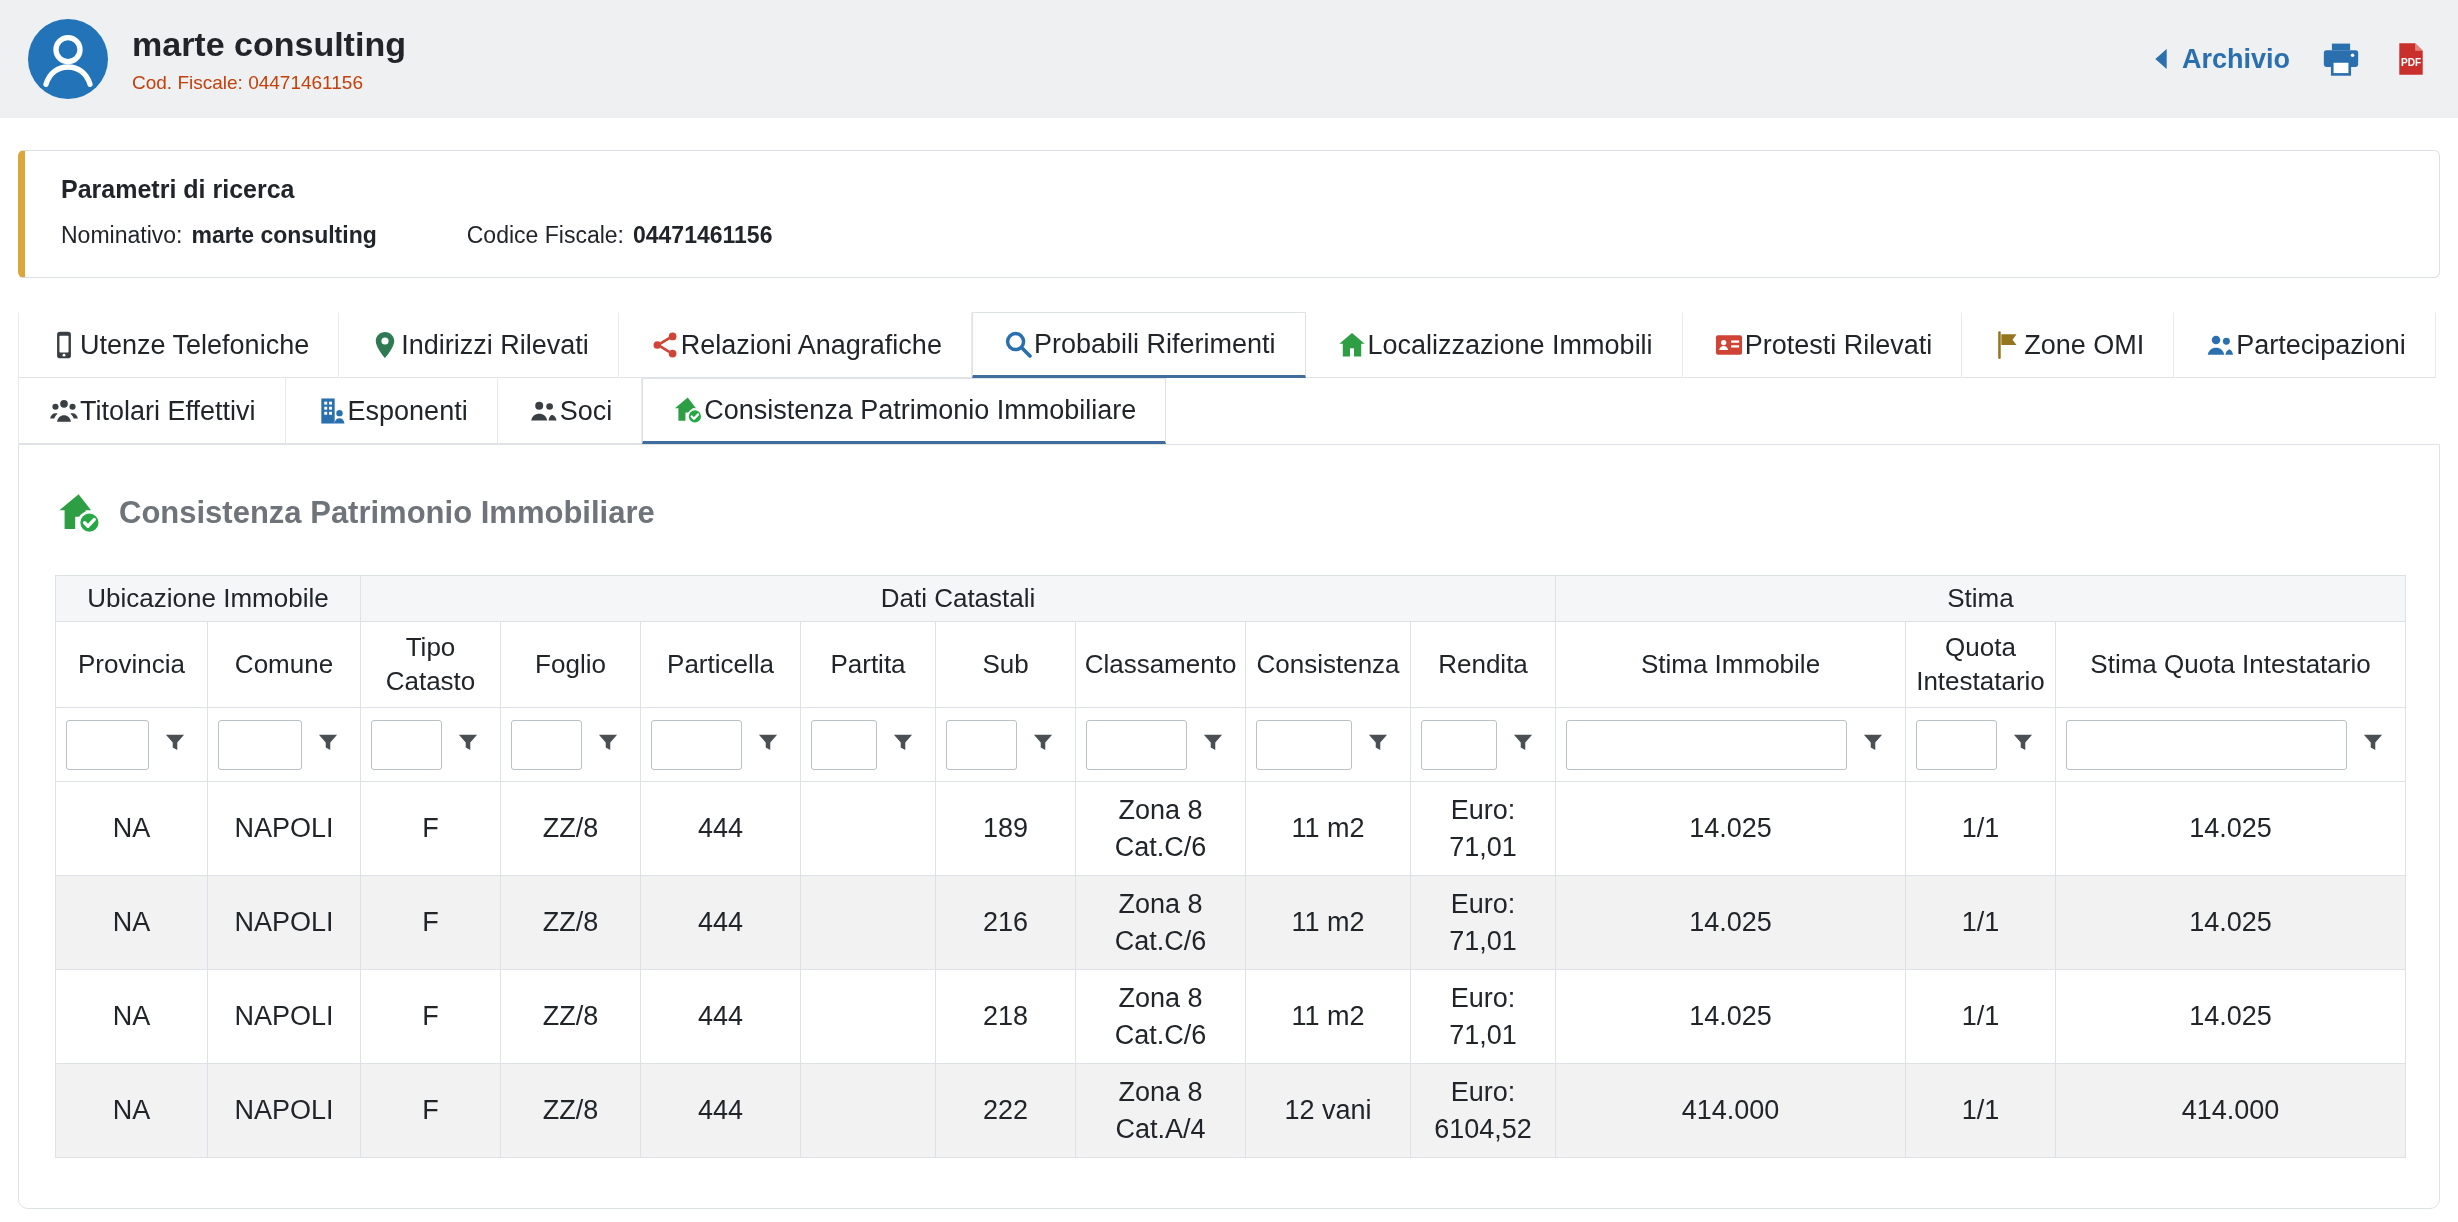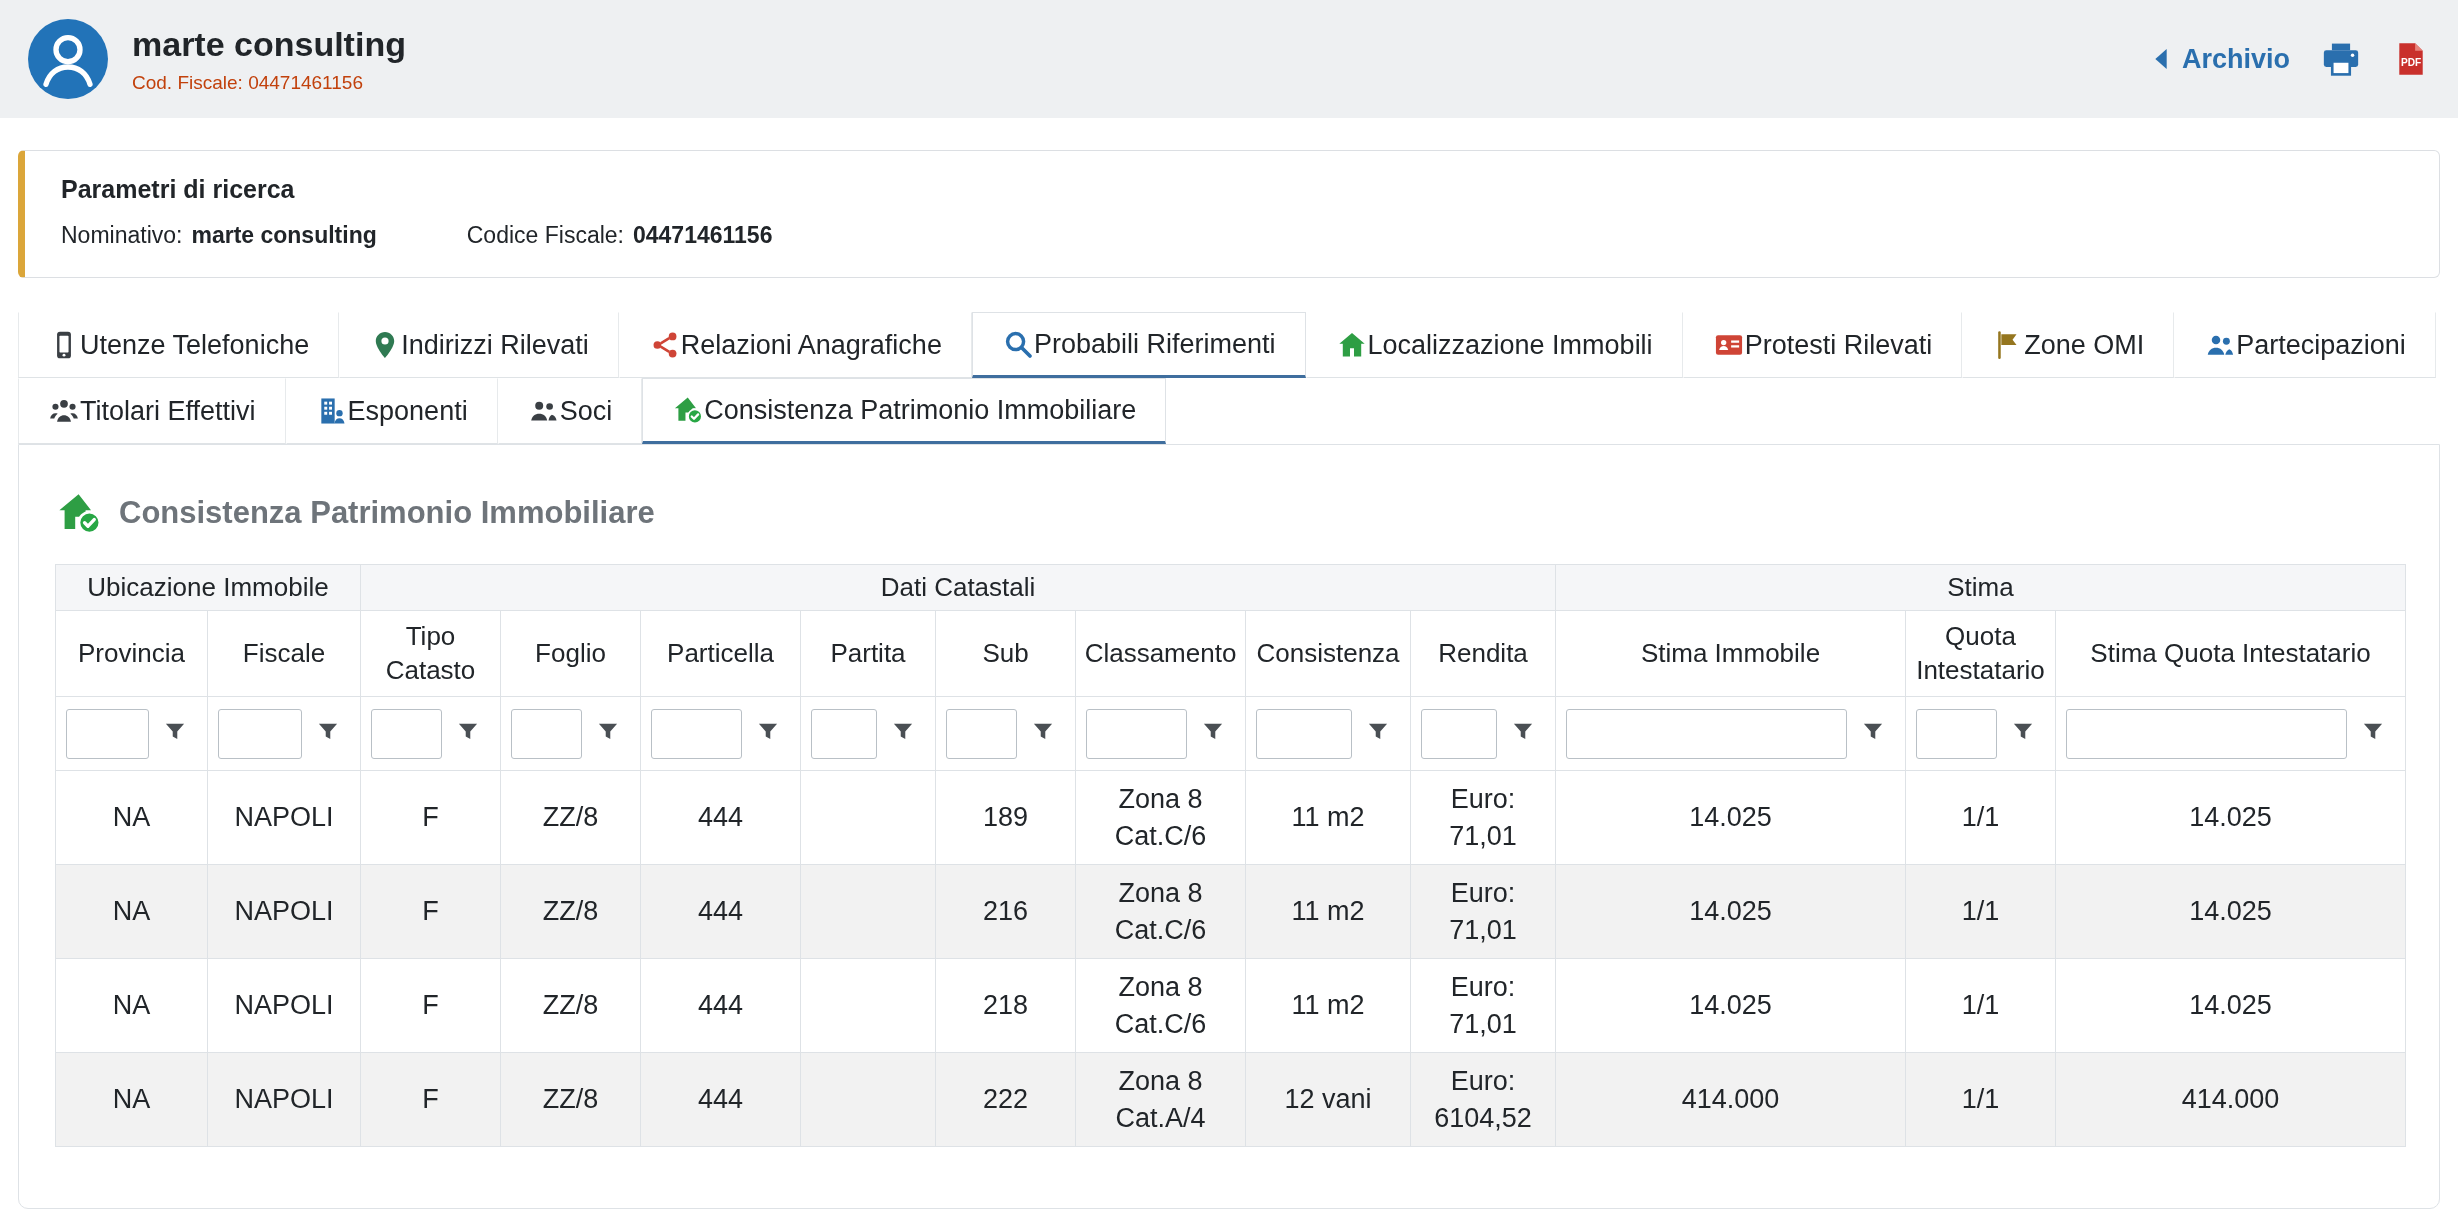--- a/index.html
+++ b/index.html
@@ -73,21 +73,21 @@
     padding: 44px 36px 40px 36px; background: #fff;
   }
   .section-title {
     display: flex; align-items: center; gap: 16px;
     color: #6e747a; font-size: 31px; font-weight: 700;
   }
   .section-title .tico svg { width: 48px; height: 48px; }
 
   
   table.grid {
-    margin-top: 27px; width: 2350px; table-layout: fixed;
+    margin-top: 38px; width: 2350px; table-layout: fixed;
     border-collapse: collapse; font-size: 27px;
   }
   .grid th, .grid td { border: 1px solid #dee2e6; }
   .group-row th { height: 46px; background: #f5f6f8; font-weight: 400; font-size: 26px; text-align: center; }
   .cols-row th  { height: 86px; background: #ffffff; font-weight: 400; font-size: 26px; line-height: 1.3; text-align: center; padding: 0 8px; }
   .filter-row th { height: 74px; background: #ffffff; padding: 0 10px; }
   .fwrap { display: flex; align-items: center; gap: 4px; }
   .finput {
     flex: 1 1 auto; min-width: 0; height: 50px;
     border: 1px solid #b9c0c6; border-radius: 3px;
@@ -324,21 +324,21 @@
       <col style="width:350px">
     </colgroup>
     <thead>
       <tr class="group-row">
         <th colspan="2">Ubicazione Immobile</th>
         <th colspan="8">Dati Catastali</th>
         <th colspan="3">Stima</th>
       </tr>
       <tr class="cols-row">
         <th>Provincia</th>
-        <th>Fiscale</th>
+        <th>Comune</th>
         <th>Tipo Catasto</th>
         <th>Foglio</th>
         <th>Particella</th>
         <th>Partita</th>
         <th>Sub</th>
         <th>Classamento</th>
         <th>Consistenza</th>
         <th>Rendita</th>
         <th>Stima Immobile</th>
         <th>Quota Intestatario</th>

